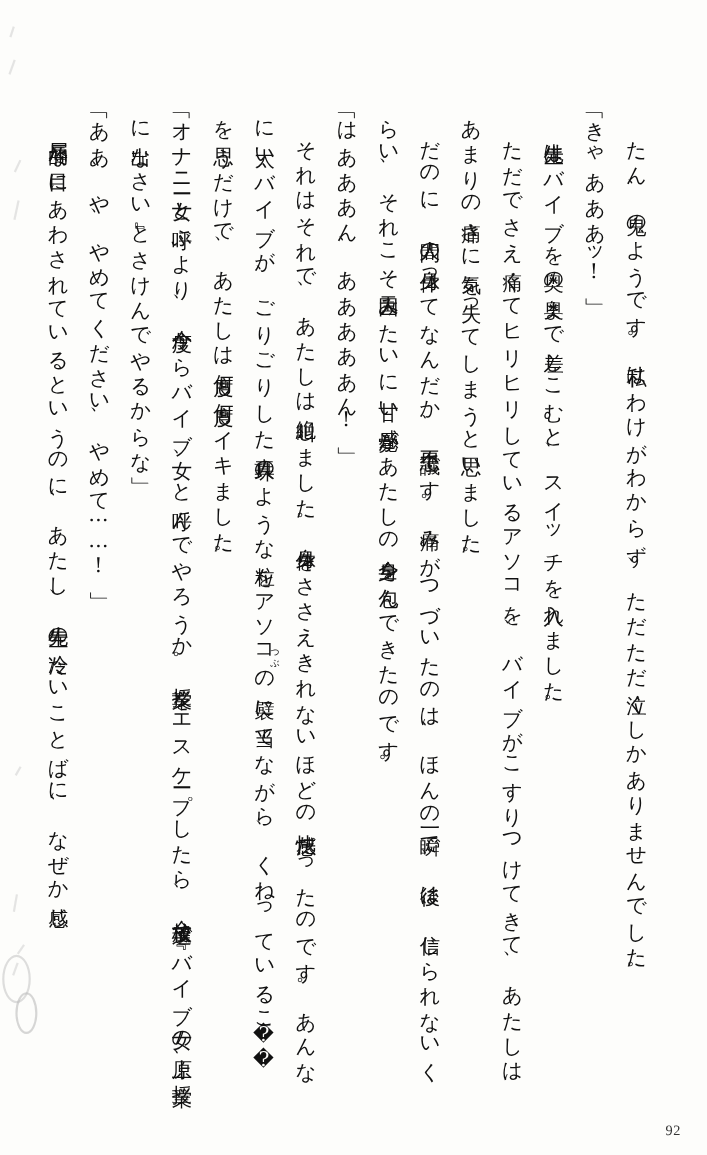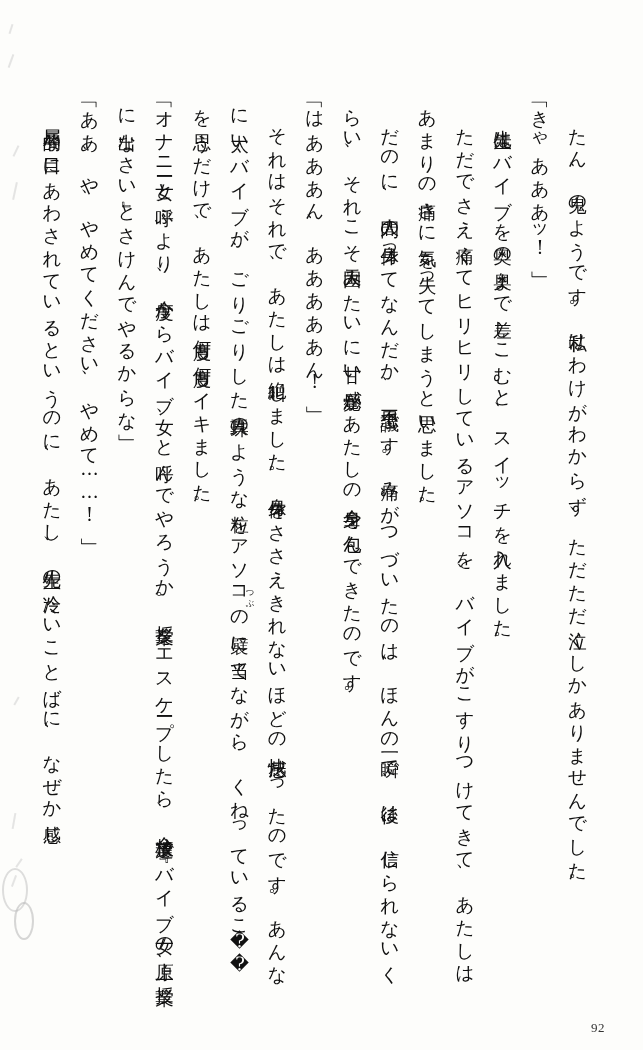--- a/index.html
+++ b/index.html
@@ -85,21 +85,21 @@
     text-orientation: upright;
   }
   #ruby-tsubu {
     left: 246px;
     top: 584px;
   }
 
   
   #page-number {
     position: absolute;
-    right: 38px;
+    right: 24px;
     bottom: 14px;
     font-family: "Liberation Serif", serif;
     font-size: 13px;
     color: #333333;
     letter-spacing: 0.5px;
   }
 </style>
 </head>
 <body>
 

